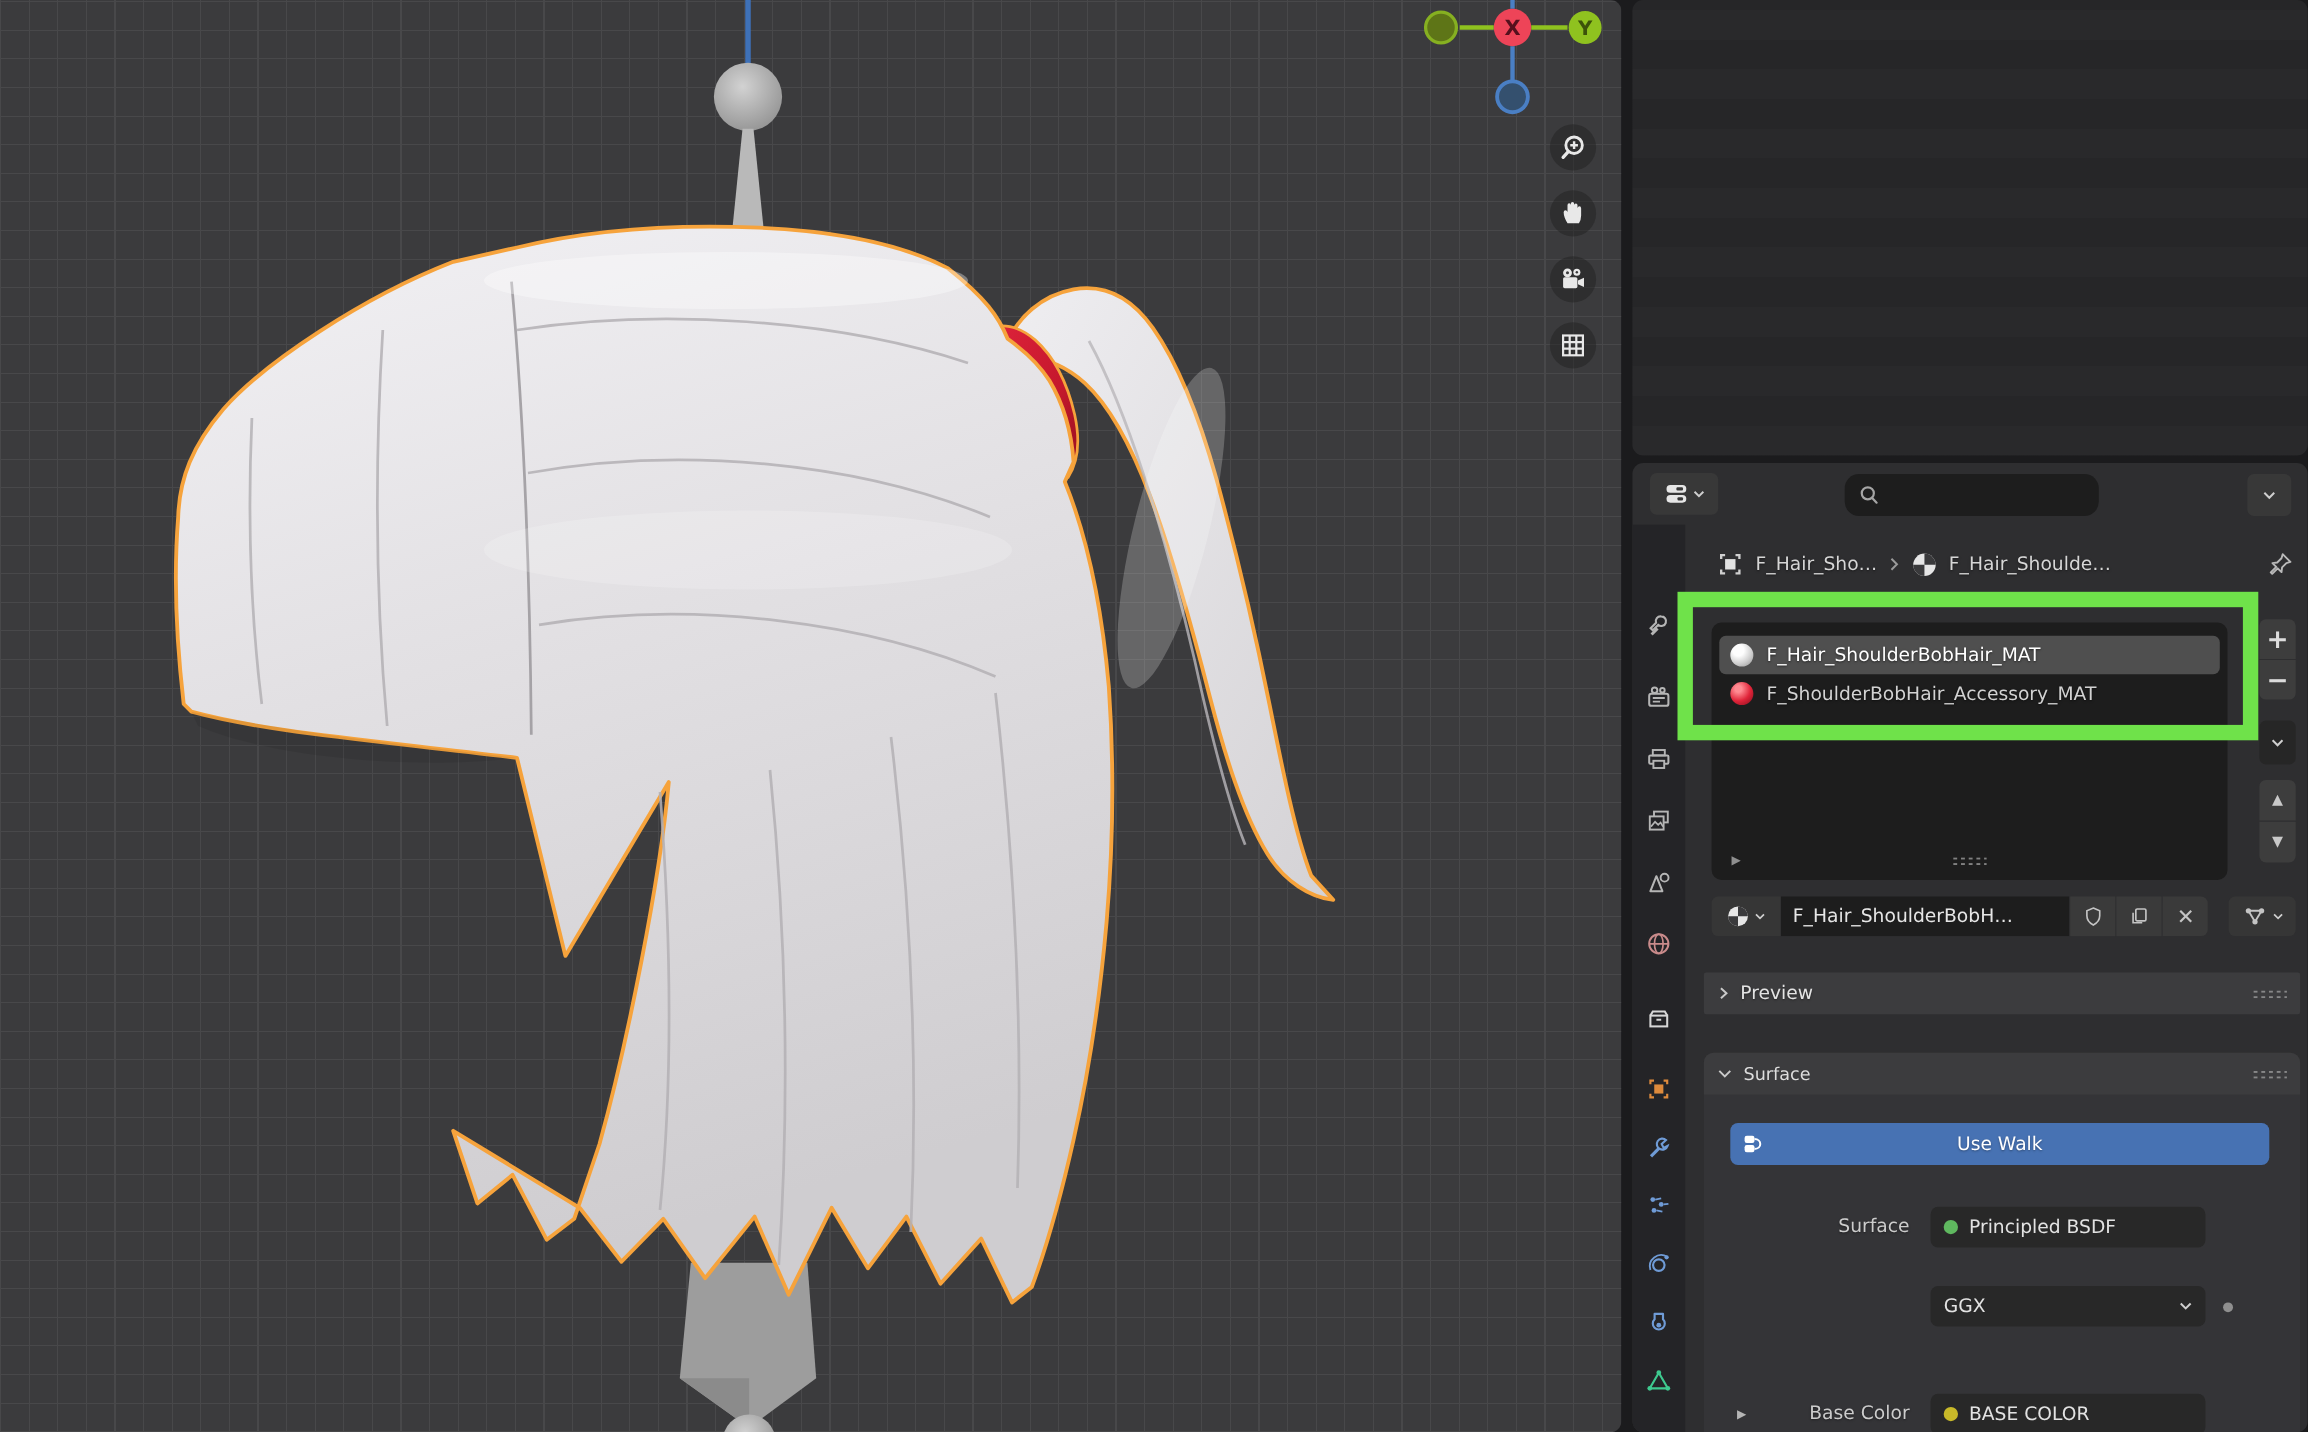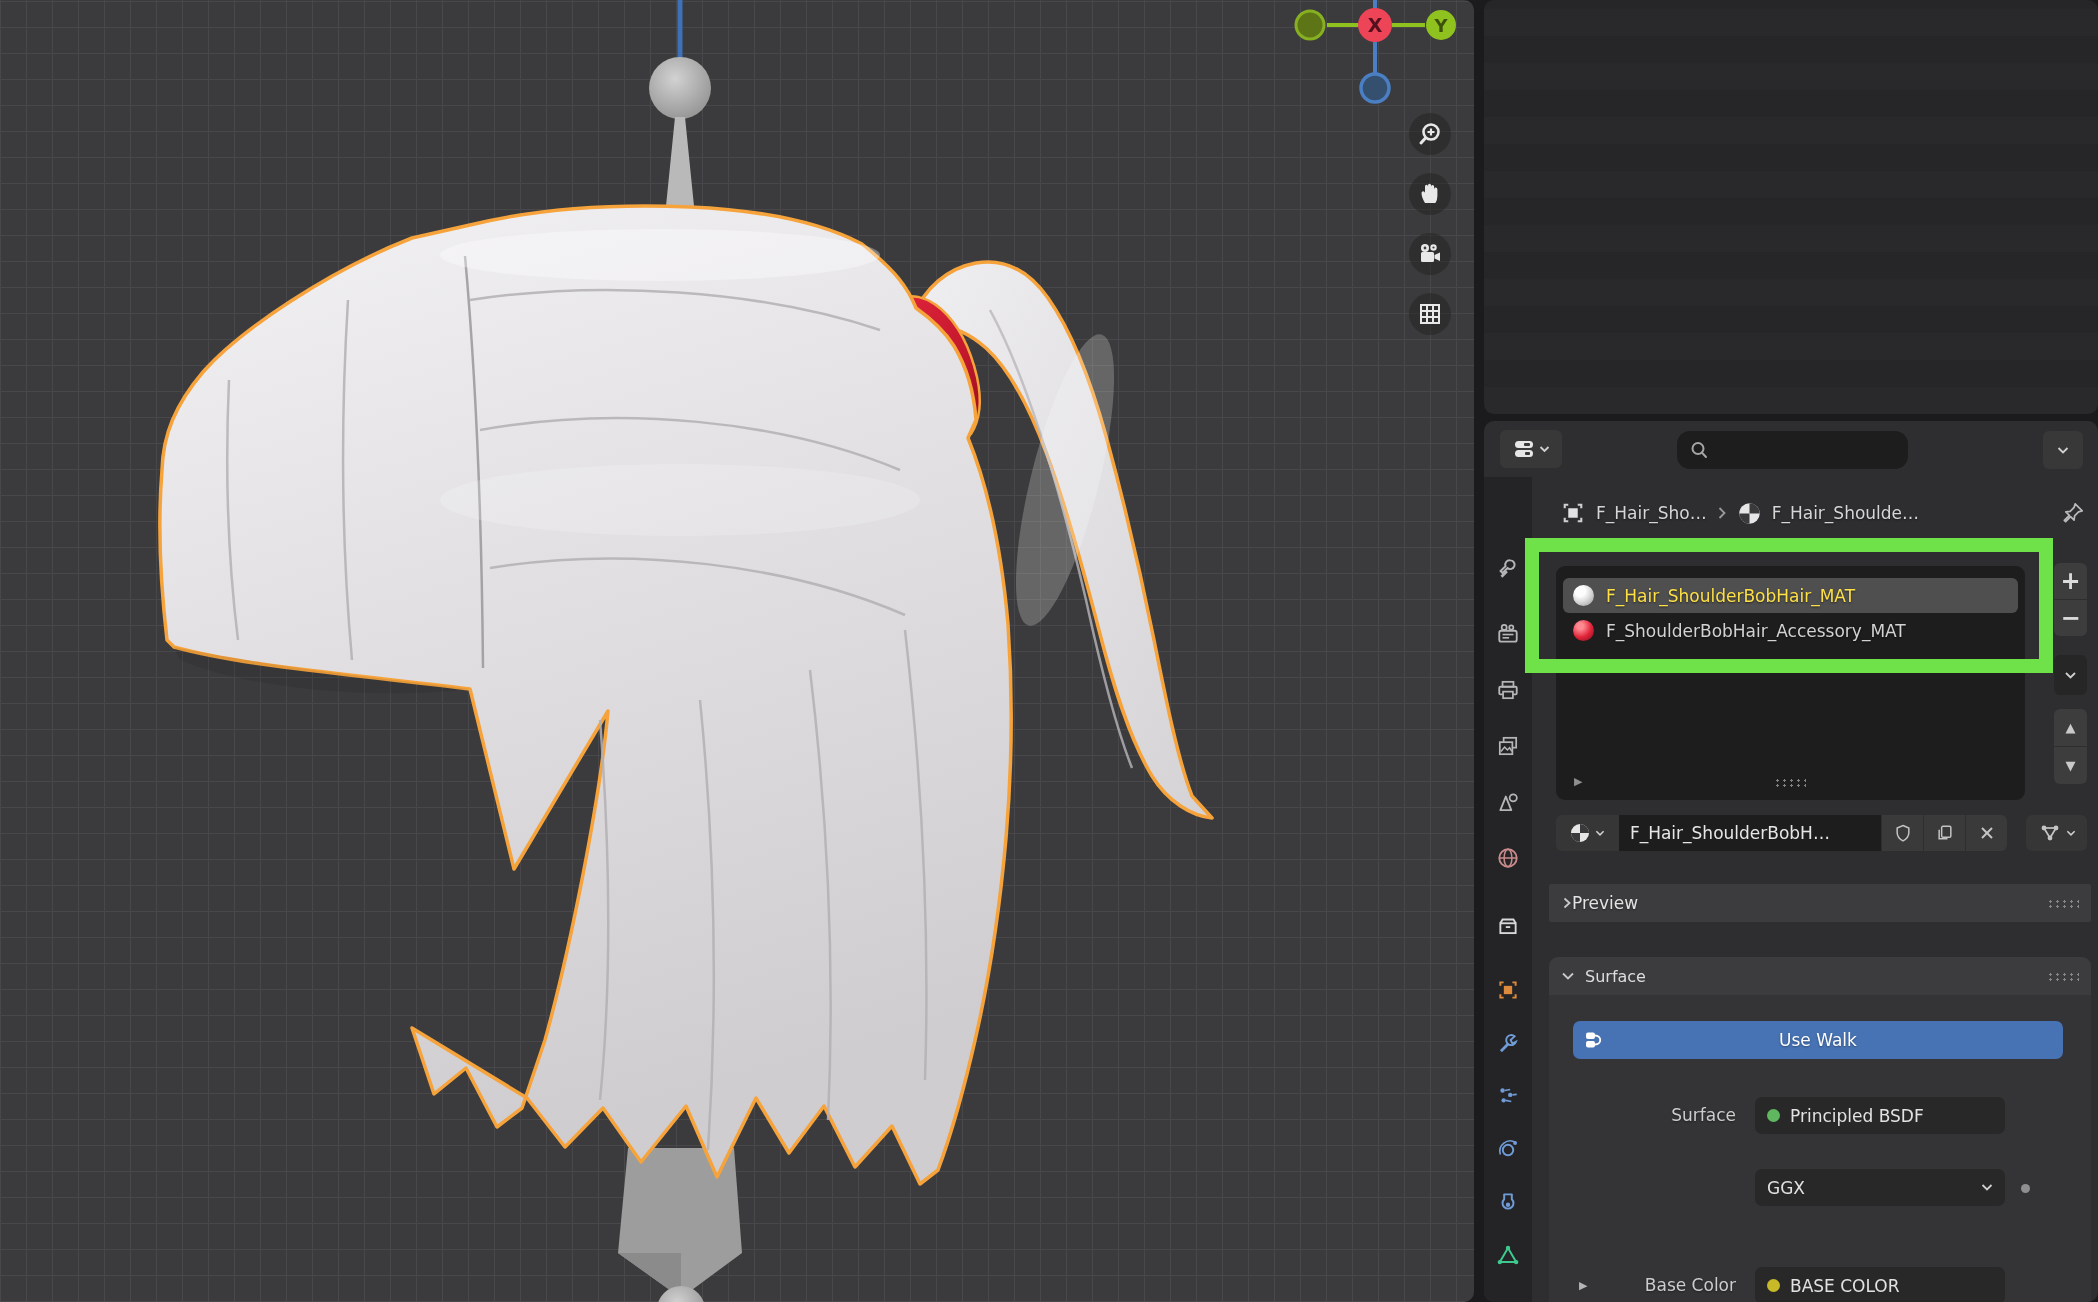--- a/index.html
+++ b/index.html
@@ -66,21 +66,21 @@
   #mat-row{left:72px;top:394px;width:531px;height:36px;display:flex;}
   .mseg{height:36px;display:flex;align-items:center;justify-content:center;box-sizing:border-box;}
   #mat-browse{width:63px;background:#363636;border-radius:6px 0 0 6px;gap:4px;}
   #mat-name{width:263px;background:#1d1d1d;justify-content:flex-start;padding-left:11px;
     font-size:17px;color:#e6e6e6;white-space:nowrap;overflow:hidden;}
   .mico{width:41px;background:#3a3a3a;margin-left:1px;}
   #mat-unlink{border-radius:0 6px 6px 0;}
   #mat-link{width:61px;background:#363636;border-radius:6px;margin-left:19px;gap:4px;}
 
   .panel-hdr{position:absolute;left:65px;width:542px;height:38px;background:#3c3c3e;border-radius:2px;
-    display:flex;align-items:center;padding:0 12px;box-sizing:border-box;}
+    display:flex;align-items:center;gap:10px;padding:0 12px;box-sizing:border-box;}
   .panel-hdr .ttl{font-size:17px;color:#e3e3e3;text-shadow:0 1px 2px rgba(0,0,0,.4);}
   .panel-hdr .grip{margin-left:auto;}
   #preview-hdr{top:463px;}
   #surface-panel{left:65px;top:507px;width:542px;height:374px;background:#343437;border-radius:9px 9px 0 0;margin-top:29px;}
   #surface-hdr{position:relative;background:#3c3c3e;border-radius:9px 9px 0 0;height:38px;
     display:flex;align-items:center;gap:10px;padding:0 12px;box-sizing:border-box;}
 
   #use-nodes{position:absolute;left:24px;top:64px;width:490px;height:38px;background:#4772b3;
     border-radius:7px;display:flex;align-items:center;justify-content:center;font-size:17px;color:#fff;
     text-shadow:0 1px 2px rgba(0,0,0,.35);}
@@ -392,21 +392,21 @@
       </svg>
       <span class="crumbtxt">F_Hair_Shoulde…</span>
       <svg id="pin" width="26" height="26" viewBox="0 0 24 24">
         <path d="M14 3.5 l6.5 6.5 -3.4 1 -3.6 3.6 -.5 4 -3.2-3.2 -4.6 4.6 -1.2-1.2 4.6-4.6 -3.2-3.2 4-.5 3.6-3.6 Z" fill="none" stroke="#b9b9b9" stroke-width="1.6" stroke-linejoin="round"></path>
       </svg>
     </div>
 
     <div id="slot-list" class="abs">
       <div class="slot-row sel" style="top:12px">
         <span class="sph white"></span>
-        <span class="slot-name" style="color:#fde047">F_Hair_ShoulderBobHair_MAT</span>
+        <span class="slot-name" style="color:#ffffff">F_Hair_ShoulderBobHair_MAT</span>
       </div>
       <div class="slot-row" style="top:47px">
         <span class="sph red"></span>
         <span class="slot-name" style="color:#d2d2d2">F_ShoulderBobHair_Accessory_MAT</span>
       </div>
       <span class="abs" style="left:18px;bottom:12px;font-size:11px;color:#8f8f8f">▶</span>
       <div class="abs grip" style="left:218px;bottom:13px"></div>
     </div>
 
     <div id="green-box" class="abs"></div>

